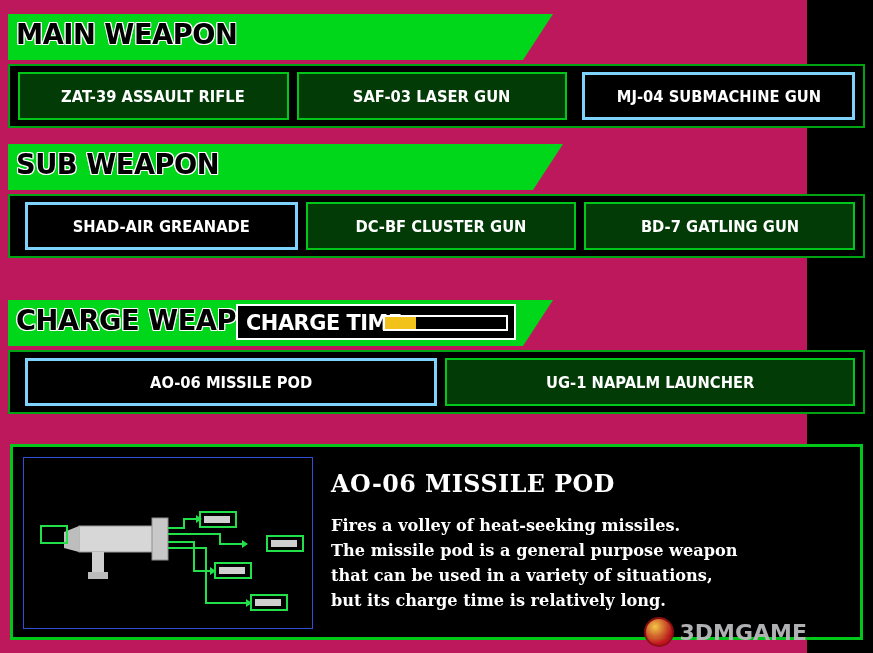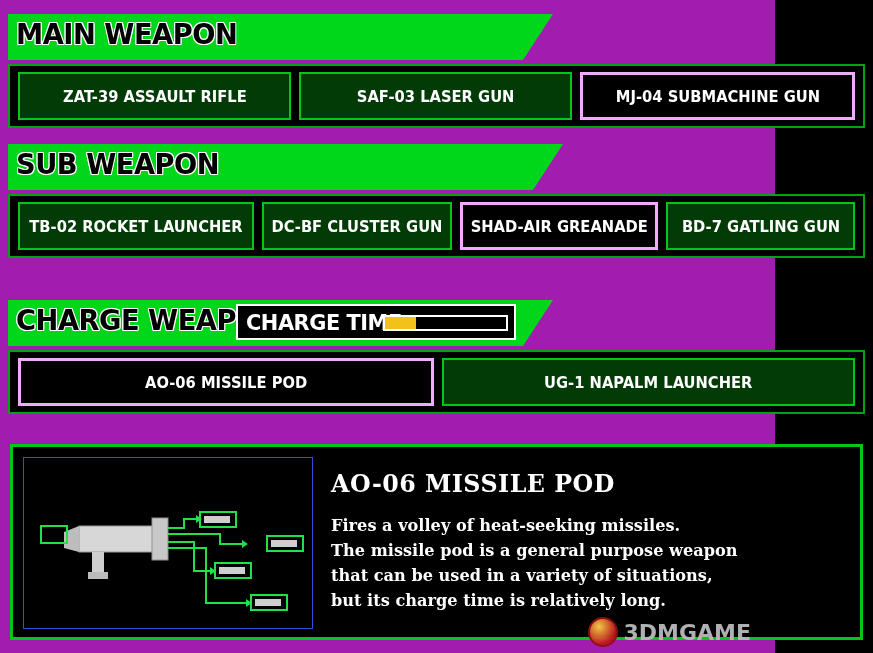--- a/index.html
+++ b/index.html
@@ -11,21 +11,22 @@
     width: 873px;
     height: 653px;
     overflow: hidden;
     font-family: "Liberation Sans", sans-serif;
     color: #ffffff;
   }
   .screen {
     position: relative;
     width: 775px;
     height: 653px;
-    background: #a21caf;
+    background: #be185d;
+    padding-left: 32px;
   }
 
   
   .section {
     position: absolute;
     left: 8px;
     width: 857px;
   }
   .sec-main   { top: 14px; }
   .sec-sub    { top: 144px; }
@@ -137,22 +138,23 @@
   .weapon-label {
     font-family: "DejaVu Sans", sans-serif;
     font-weight: bold;
     font-size: 16px;
     color: #ffffff;
     letter-spacing: 0px;
     white-space: nowrap;
     transform: scaleX(0.92);
   }
   .weapon.selected {
-    border: 3px solid #f0abfc;
-    background: #000000;
+    border: 3px solid #7dd3fc;
+    background: #000000;
+    margin-left: 7px;
   }
 
   
   .detail {
     position: absolute;
     left: 10px;
     top: 444px;
     width: 853px;
     height: 196px;
     border: 3px solid #00c719;
@@ -195,21 +197,21 @@
     color: #ffffff;
     line-height: 25px;
     white-space: nowrap;
     transform: scaleX(0.95);
     transform-origin: left center;
   }
 
   
   .watermark {
     position: absolute;
-    right: 24px;
+    right: 0;
     bottom: 6px;
     display: flex;
     align-items: center;
     gap: 6px;
     opacity: 0.95;
   }
   .wm-badge {
     width: 30px;
     height: 30px;
     border-radius: 50%;
@@ -250,28 +252,25 @@
     </div>
   </div>
 
   <div class="section sec-sub">
     <div class="header-row">
       <div class="banner banner-sub"></div>
       <div class="sec-title">SUB WEAPON</div>
     </div>
     <div class="row-frame">
       <div class="row-inner">
-        <div class="weapon">
-          <span class="weapon-label">TB-02 ROCKET LAUNCHER</span>
-        </div>
-        <div class="weapon">
-          <span class="weapon-label">DC-BF CLUSTER GUN</span>
-        </div>
         <div class="weapon selected">
           <span class="weapon-label">SHAD-AIR  GREANADE</span>
+        </div>
+        <div class="weapon">
+          <span class="weapon-label">DC-BF CLUSTER GUN</span>
         </div>
         <div class="weapon">
           <span class="weapon-label">BD-7 GATLING GUN</span>
         </div>
       </div>
     </div>
   </div>
 
   <div class="section sec-charge">
     <div class="header-row">

